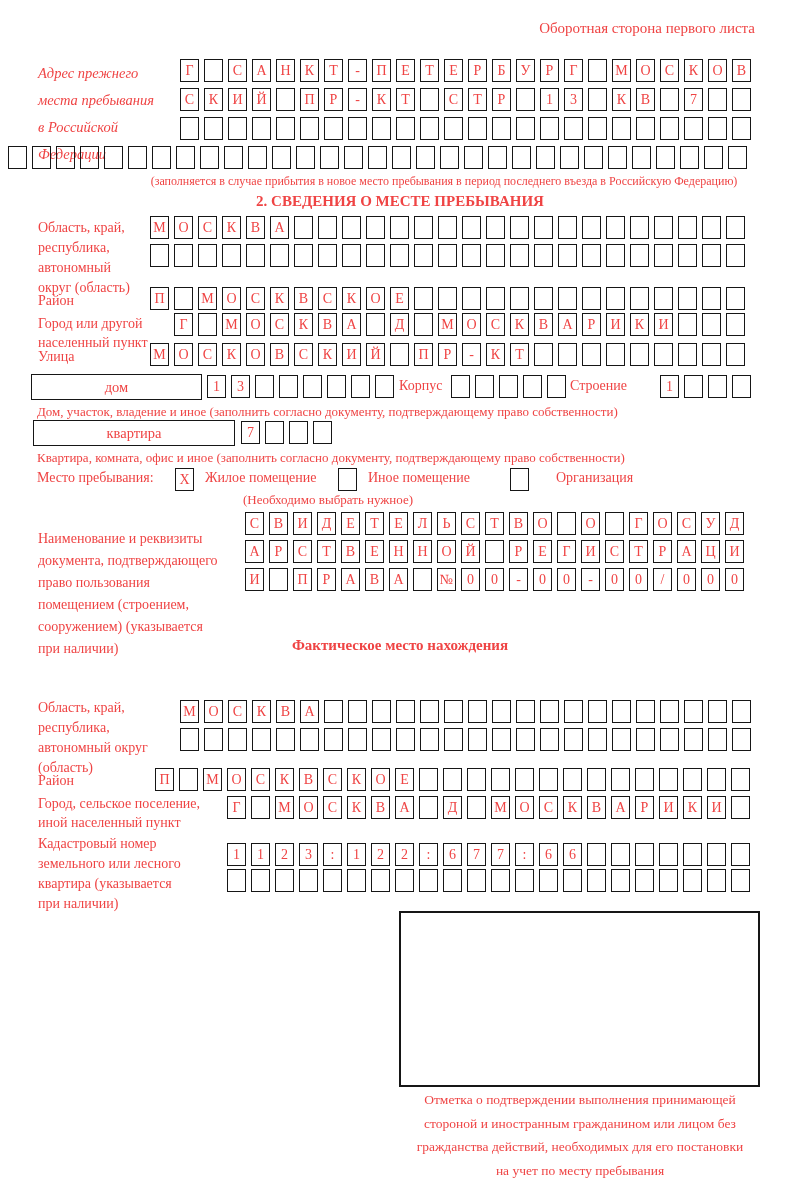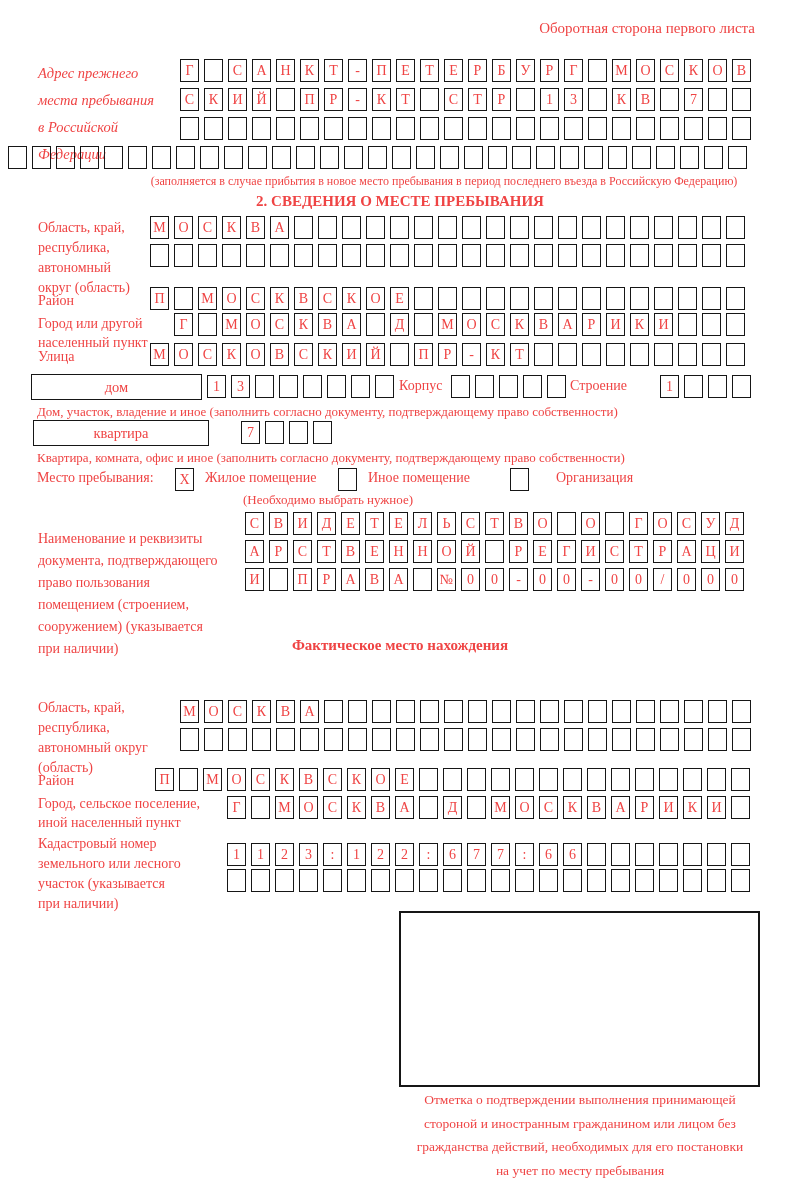--- a/index.html
+++ b/index.html
@@ -311,21 +311,21 @@
     </div>
   <div class="inline-lbl" style="left:570px;top:378px;">Строение</div>
   <div class="boxrow" style="left:660px;top:375px;">
       <span class="cell">1</span>
       <span class="cell"></span>
       <span class="cell"></span>
       <span class="cell"></span>
     </div>
   <div class="note" style="left:37px;top:404px;">Дом, участок, владение и иное (заполнить согласно документу, подтверждающему право собственности)</div>
 
-  <div class="rect" style="left:33px;top:420px;width:176px;height:26px;">квартира</div>
+  <div class="rect" style="left:33px;top:420px;width:202px;height:26px;">квартира</div>
   <div class="boxrow" style="left:241px;top:421px;">
       <span class="cell">7</span>
       <span class="cell"></span>
       <span class="cell"></span>
       <span class="cell"></span>
     </div>
   <div class="note" style="left:37px;top:450px;text-align:center;">Квартира, комната, офис и иное (заполнить согласно документу, подтверждающему право собственности)</div>
 
   <div class="inline-lbl" style="left:37px;top:470px;font-family:Liberation Serif, serif;">Место пребывания:</div>
   <span class="cell" style="position:absolute;left:175px;top:468px;">X</span>
@@ -522,21 +522,21 @@
       <span class="cell">А</span>
       <span class="cell">Р</span>
       <span class="cell">И</span>
       <span class="cell">К</span>
       <span class="cell">И</span>
       <span class="cell"></span>
     </div>
 
   <div class="lbl" style="left:38px;top:834px;">Кадастровый номер
 земельного или лесного
-участок (указывается
+квартира (указывается
 при наличии)</div>
   <div class="boxrow" style="left:227px;top:843px;">
       <span class="cell">1</span>
       <span class="cell">1</span>
       <span class="cell">2</span>
       <span class="cell">3</span>
       <span class="cell">:</span>
       <span class="cell">1</span>
       <span class="cell">2</span>
       <span class="cell">2</span>

